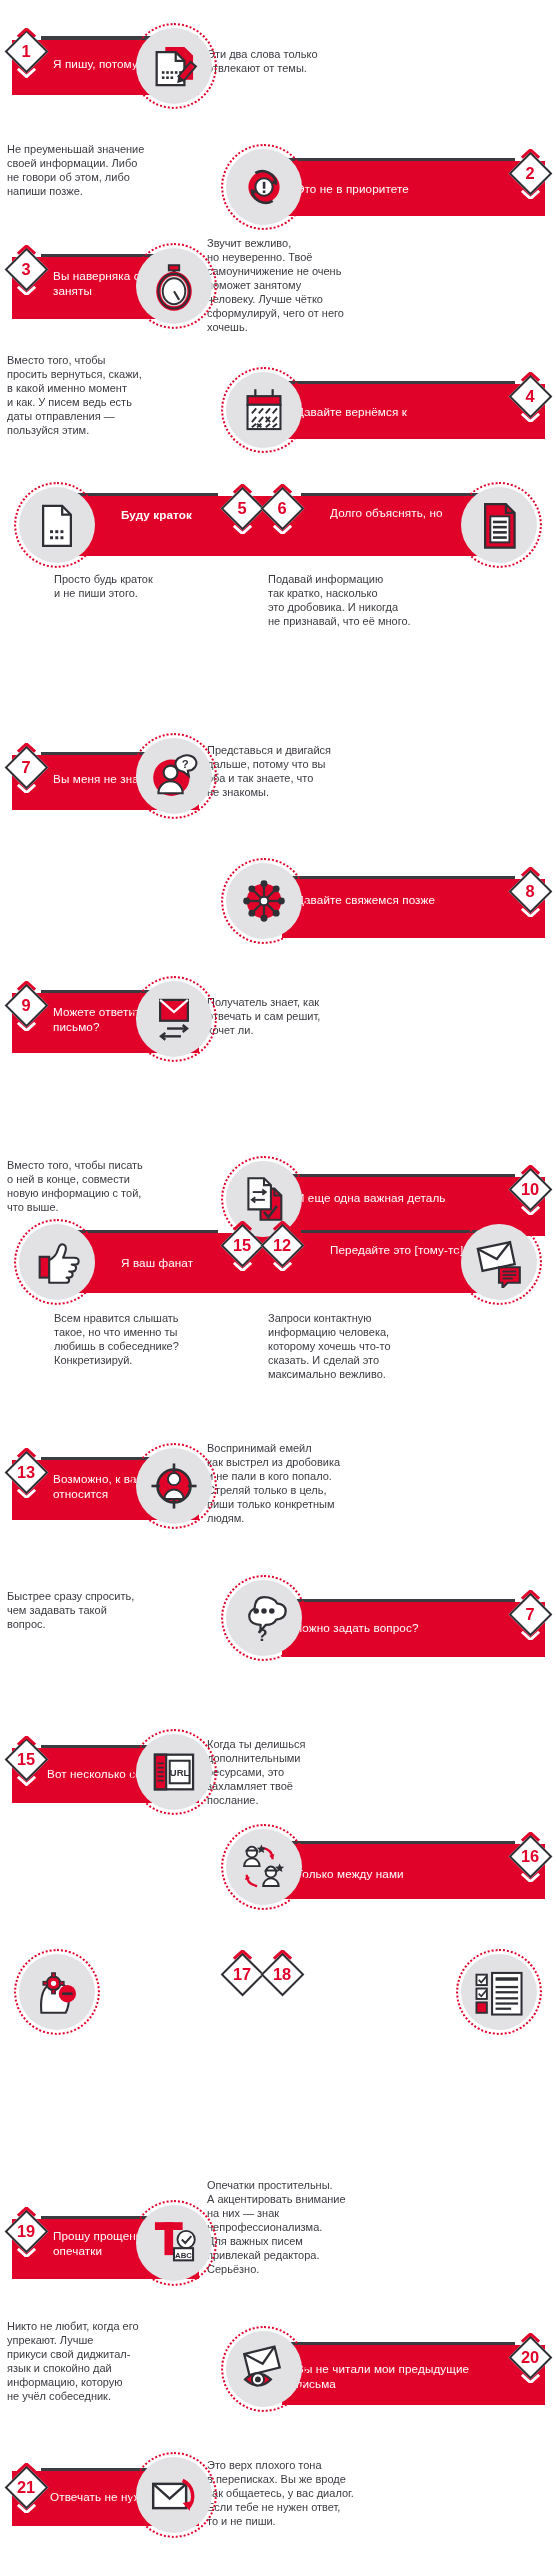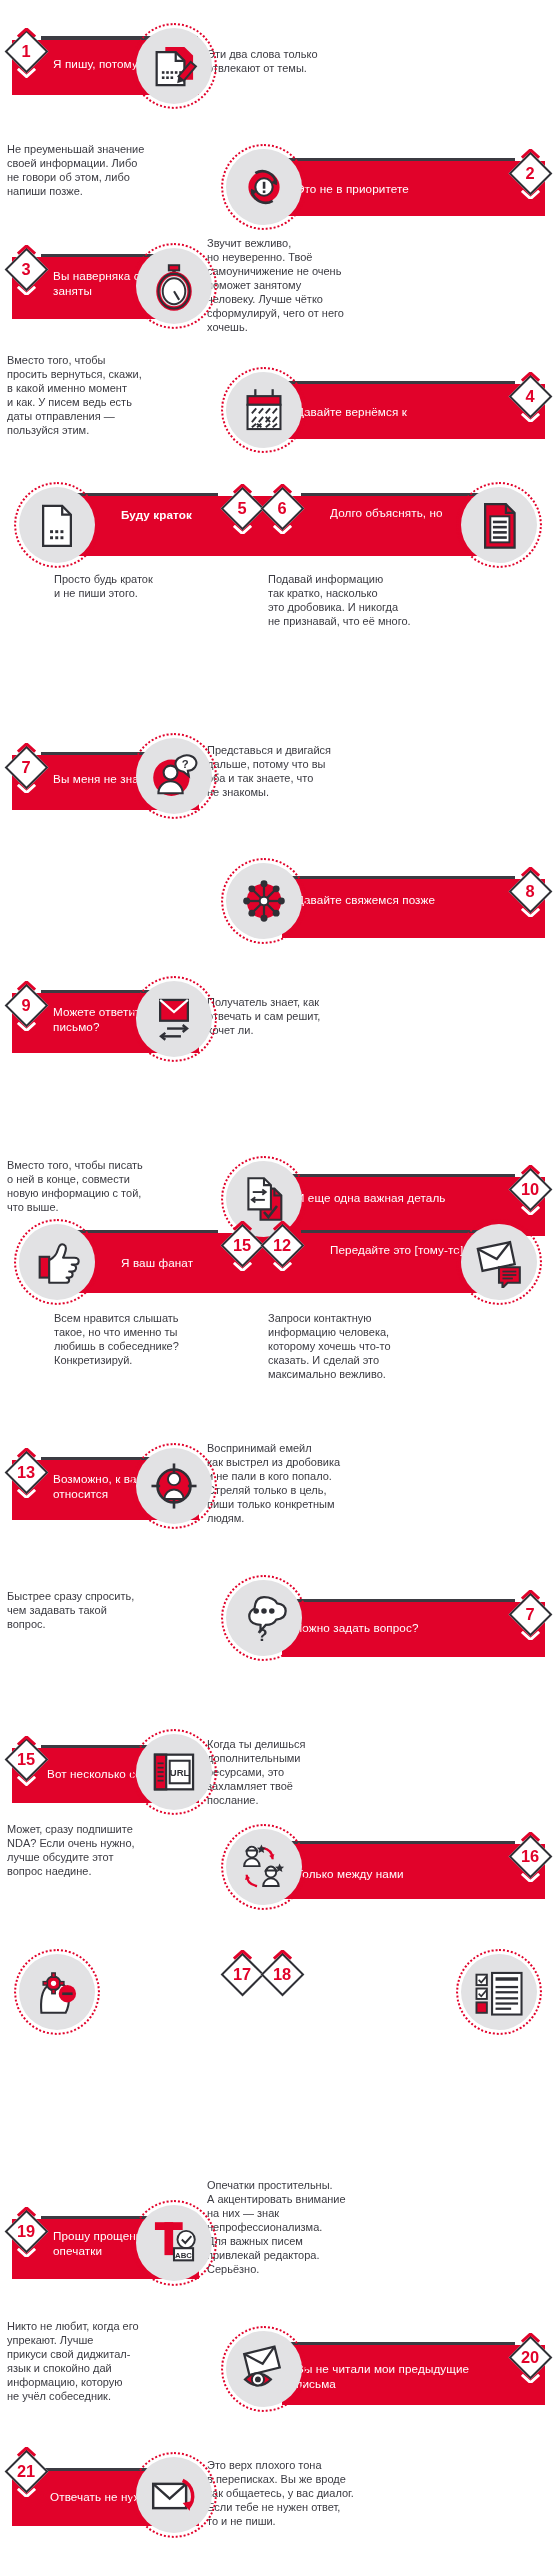--- a/index.html
+++ b/index.html
@@ -753,24 +753,20 @@
       </div>
     </div>
     <div class="para" style="left:207px;top:24px;width:155px">Когда ты делишься
 дополнительными
 ресурсами, это
 захламляет твоё
 послание.</div>
   </div>
 
   <div class="row" style="top:1808px;height:112px">
-    <div class="para" style="left:7px;top:14px;width:181px">Может, сразу подпишите
-NDA? Если очень нужно,
-лучше обсудите этот
-вопрос наедине.</div>
     <div class="banner" style="left:282px;top:36px;width:263px;">
       <div class="topline" style="left:0px;width:233px;"></div>
       <div class="banner-label" style="left:14px;top:22.5px;width:216px;">Только между нами</div>
     </div>
     <div class="badge" style="left:511px;top:24px">
       <div class="chev up">
           <svg viewBox="0 0 22 11">
             <path d="M1 10 L11 1 L21 10" fill="none" stroke="#e1022a" stroke-width="3.4"></path>
           </svg>
         </div>
@@ -962,21 +958,21 @@
         </svg>
       </div>
     </div>
   </div>
 
   <div class="row" style="top:2435px;height:130px">
     <div class="banner" style="left:12px;top:36px;width:187px;">
       <div class="topline" style="left:29px;width:157px;"></div>
       <div class="banner-label" style="left:38px;top:19px;width:151px;">Отвечать не нужно</div>
     </div>
-    <div class="badge" style="left:7px;top:12px">
+    <div class="badge" style="left:7px;top:28px">
       <div class="chev up">
           <svg viewBox="0 0 22 11">
             <path d="M1 10 L11 1 L21 10" fill="none" stroke="#e1022a" stroke-width="3.4"></path>
           </svg>
         </div>
       <div class="dia"></div>
       <div class="num">21</div>
       <div class="chev dn">
           <svg viewBox="0 0 22 11">
             <path d="M1 1 L11 10 L21 1" fill="none" stroke="#ffffff" stroke-width="3.4"></path>

